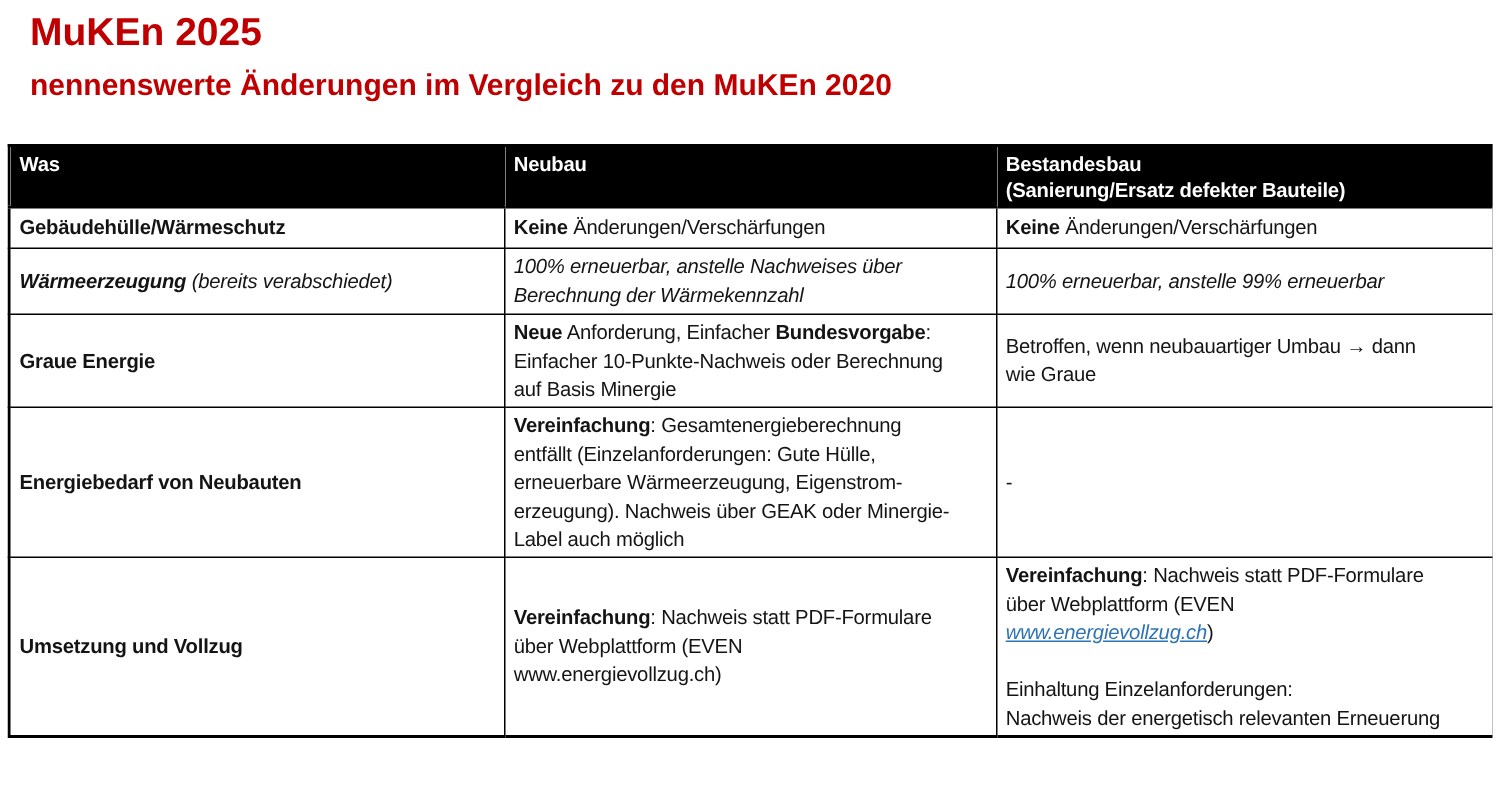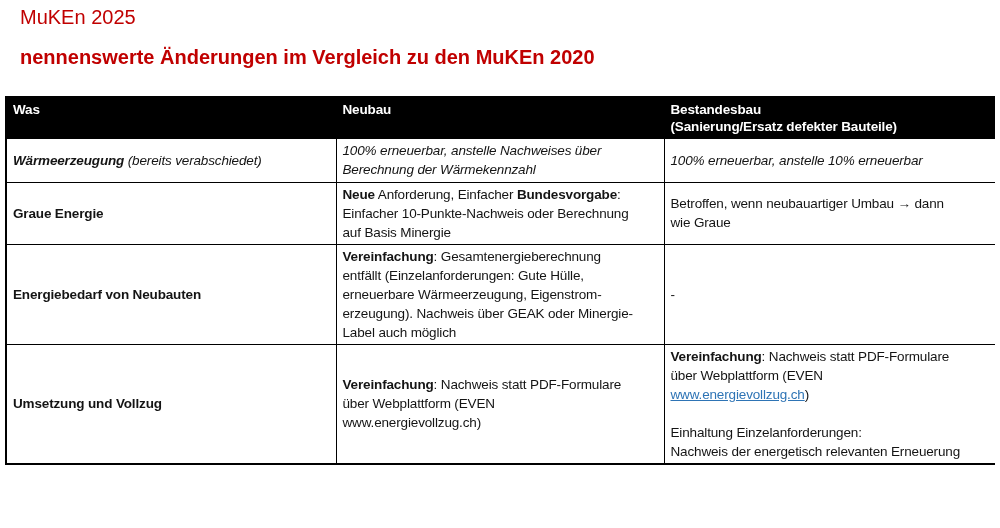--- a/index.html
+++ b/index.html
@@ -10,21 +10,21 @@
   }
   *{box-sizing:border-box;}
   html,body{margin:0;padding:0;}
   body{
     width:1000px;height:528px;overflow:hidden;position:relative;
     background:#ffffff;color:#141414;
     font-family:"Liberation Sans", sans-serif;
   }
   .page-title{
     position:absolute;left:20px;top:6px;
-    font-size:20px;font-weight:normal;color:var(--accent);
+    font-size:26px;font-weight:bold;color:var(--accent);
     white-space:nowrap;
   }
   .page-subtitle{
     position:absolute;left:20px;top:46px;
     font-size:20px;font-weight:bold;color:var(--accent);
     white-space:nowrap;
   }
   .table-wrap{
     position:absolute;left:5px;top:96px;
     width:990px;height:504px;overflow:hidden;
@@ -51,21 +51,21 @@
   tr.h-header{height:37px;}
   tr.h-r1{height:27px;}
   tr.h-r2{height:46px;}
   tr.h-r3{height:44px;}
   tr.h-r4{height:56px;}
   tr.h-r5{height:94px;}
   tr.h-r6{height:118px;}
   tr.h-r6 td{border-bottom:2px solid #000;}
   .b{font-weight:bold;}
   .i{font-style:italic;}
-  a.link{color:var(--link);text-decoration:underline;cursor:pointer;}
+  a.link{color:var(--link);text-decoration:underline;cursor:pointer;font-style:italic;}
 </style>
 </head>
 <body>
 
 <div class="page-title">MuKEn 2025</div>
 <div class="page-subtitle">nennenswerte Änderungen im Vergleich zu den MuKEn 2020</div>
 
 <div class="table-wrap">
   <table>
     <colgroup>
@@ -75,25 +75,30 @@
       </colgroup>
     <thead>
       <tr class="h-header">
         <th>Was</th>
         <th>Neubau</th>
         <th>Bestandesbau
 (Sanierung/Ersatz defekter Bauteile)</th>
       </tr>
     </thead>
     <tbody>
+      <tr class="h-r1">
+        <td><span class="b">Gebäudehülle/Wärmeschutz</span></td>
+        <td><span class="b">Keine</span><span> Änderungen/Verschärfungen</span></td>
+        <td><span class="b">Keine</span><span> Änderungen/Verschärfungen</span></td>
+      </tr>
       <tr class="h-r3">
         <td><span class="b i">Wärmeerzeugung</span><span class="i"> (bereits verabschiedet)</span></td>
         <td><span class="i">100% erneuerbar, anstelle Nachweises über
 Berechnung der Wärmekennzahl</span></td>
-        <td><span class="i">100% erneuerbar, anstelle 10% erneuerbar</span></td>
+        <td><span class="i">100% erneuerbar, anstelle 99% erneuerbar</span></td>
       </tr>
       <tr class="h-r4">
         <td><span class="b">Graue Energie</span></td>
         <td><span class="b">Neue</span><span> Anforderung, Einfacher </span><span class="b">Bundesvorgabe</span><span>:
 Einfacher 10-Punkte-Nachweis oder Berechnung
 auf Basis Minergie</span></td>
         <td><span>Betroffen, wenn neubauartiger Umbau → dann
 wie Graue</span></td>
       </tr>
       <tr class="h-r5">

